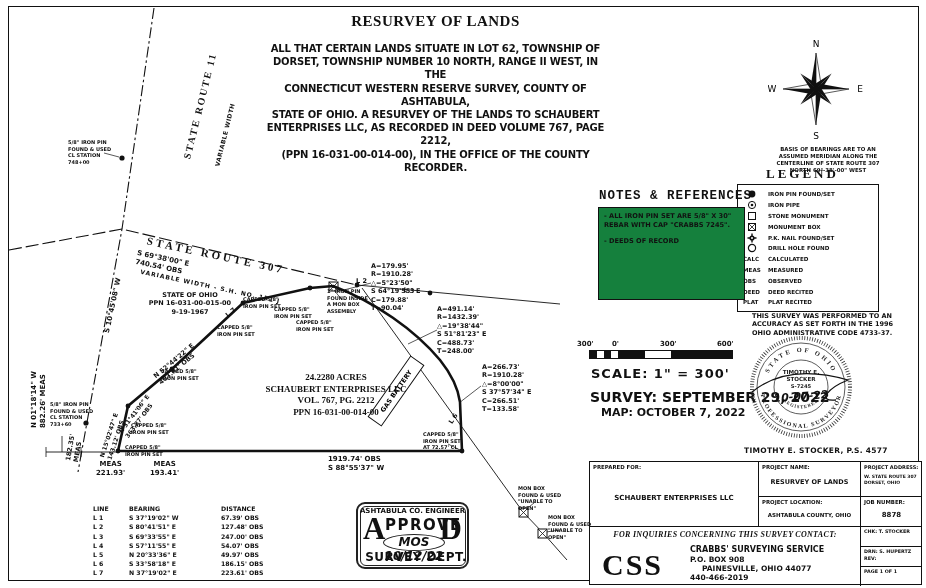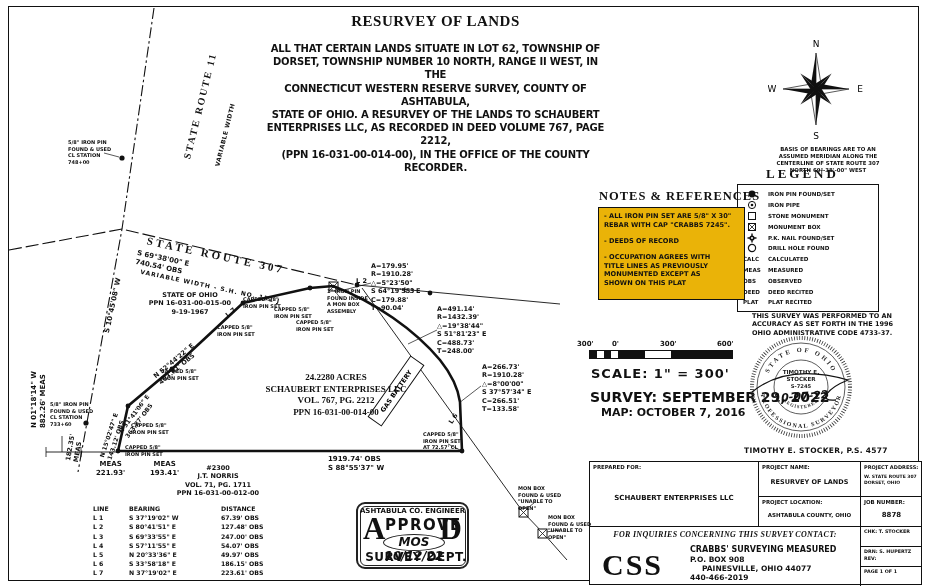--- a/index.html
+++ b/index.html
@@ -19,24 +19,24 @@
   .hdr-desc{font-size:10px;font-weight:bold;line-height:1.32;margin-top:12px;letter-spacing:-.2px;}
   
   .legend-title{position:absolute;left:766px;top:166px;font-family:"Liberation Serif",serif;
     font-weight:bold;font-size:13px;letter-spacing:3px;}
   .legend-box{position:absolute;left:737px;top:184px;width:142px;height:128px;border:1.2px solid #111;
     padding:4px 5px;box-sizing:border-box;background:#fff;}
   .lg-row{display:flex;align-items:center;height:10.8px;gap:7px;font-size:5.6px;font-weight:bold;}
   .lg-sym{width:18px;display:flex;justify-content:center;}
   .lg-key{width:18px;font-size:5.6px;font-weight:bold;text-align:left;}
   
-  .notes-title{position:absolute;left:599px;top:189px;font-family:Liberation Serif, serif;
+  .notes-title{position:absolute;left:599px;top:189px;font-family:Liberation Mono, monospace;
     font-weight:bold;font-size:12.5px;letter-spacing:1px;}
   .notes-box{position:absolute;left:598px;top:207px;width:147px;height:93px;border:1.2px solid #111;
-    padding:4px 5px;box-sizing:border-box;background:#eab308;}
+    padding:4px 5px;box-sizing:border-box;background:#15803d;}
   .notes-box p{margin:0 0 7px 0;font-size:6.6px;font-weight:bold;line-height:1.35;white-space:pre-line;}
   
   .scalebar{position:absolute;left:589px;top:350px;width:144px;height:9px;border:1px solid #111;
     display:flex;box-sizing:border-box;}
   .scalebar span{display:block;height:100%;}
   
   .itable{position:absolute;left:589px;top:461px;width:333px;height:124px;border:1.6px solid #111;
     box-sizing:border-box;background:#fff;}
   .cell{position:absolute;box-sizing:border-box;}
   .cell .cl{font-size:5.4px;font-weight:bold;position:absolute;left:3px;top:2px;}
@@ -245,24 +245,20 @@
       <span class="lg-key">PLAT</span>
       <span>PLAT RECITED</span>
       </div>
   </div>
 
   <div class="notes-title">NOTES &amp; REFERENCES</div>
   <div class="notes-box">
     <p>- ALL IRON PIN SET ARE 5/8" X 30"
 REBAR WITH CAP "CRABBS 7245".</p>
     <p>- DEEDS OF RECORD</p>
-    <p>- OCCUPATION AGREES WITH
-TITLE LINES AS PREVIOUSLY
-MONUMENTED EXCEPT AS
-SHOWN ON THIS PLAT</p>
   </div>
 
   <div class="lbl f65" style="left:752px;top:312px;width:172px">THIS SURVEY WAS PERFORMED TO AN
 ACCURACY AS SET FORTH IN THE 1996
 OHIO ADMINISTRATIVE CODE 4733-37.</div>
 
   <span class="lbl f7" style="left:577px;top:340px">300'</span>
   <span class="lbl f7" style="left:612px;top:340px">0'</span>
   <span class="lbl f7" style="left:660px;top:340px">300'</span>
   <span class="lbl f7" style="left:717px;top:340px">600'</span>
@@ -270,21 +266,21 @@
     <span style="width:7px;background:#111"></span>
     <span style="width:7px;background:#fff"></span>
     <span style="width:7px;background:#111"></span>
     <span style="width:7px;background:#fff"></span>
     <span style="width:26px;background:#111"></span>
     <span style="width:26px;background:#fff;border-left:1px solid #111"></span>
     <span style="flex:1;background:#111"></span>
   </div>
   <div class="lbl f13" style="left:591px;top:366px;letter-spacing:1px">SCALE:   1" = 300'</div>
   <div class="lbl f12" style="left:590px;top:388px">SURVEY: SEPTEMBER 29, 2022</div>
-  <div class="lbl f11" style="left:601px;top:406px">MAP: OCTOBER 7, 2016</div>
+  <div class="lbl f11" style="left:601px;top:406px">MAP: OCTOBER 7, 2022</div>
 
   <svg class="map-svg" style="left:744px;top:330px" width="115" height="115" viewBox="0 0 115 115">
     <defs>
       <path id="arcTop" d="M22,57 A35,35 0 0 1 92,57"></path>
       <path id="arcBottom" d="M16,57 A41,41 0 0 0 98,57"></path>
       <path id="arcReg" d="M36,66 A24,24 0 0 0 78,66"></path>
     </defs>
     <circle cx="57" cy="57" r="49" fill="none" stroke="#333" stroke-width="4" stroke-dasharray="0.8,1.8"></circle>
     <circle cx="57" cy="57" r="44" fill="none" stroke="#333" stroke-width="0.8"></circle>
     <circle cx="57" cy="57" r="27" fill="none" stroke="#333" stroke-width="0.8"></circle>
@@ -323,21 +319,21 @@
       <div class="lbl f45" style="left:3px;top:12px;position:absolute">W. STATE ROUTE 307
 DORSET, OHIO</div>
     </div>
     <div class="cell bl bt" style="left:270px;top:34px;width:62px;height:30px">
       <span class="cl">JOB NUMBER:</span>
       <div class="lbl f7 ctr" style="left:0;right:0;top:14px;position:absolute">8878</div>
     </div>
     <div class="cell bt" style="left:0;top:64px;width:270px;height:60px">
       <div class="lbl f8 serif ctr" style="left:0;right:0;top:3px;position:absolute;font-style:italic;letter-spacing:.3px">FOR INQUIRIES CONCERNING THIS SURVEY CONTACT:</div>
       <div class="lbl serif" style="left:12px;top:18px;position:absolute;font-size:30px;letter-spacing:2px">CSS</div>
-      <div class="lbl f8" style="left:100px;top:18px;position:absolute">CRABBS' SURVEYING MEASURED</div>
+      <div class="lbl f8" style="left:100px;top:18px;position:absolute">CRABBS' SURVEYING SERVICE</div>
       <div class="lbl f75" style="left:100px;top:28px;position:absolute">P.O. BOX 908</div>
       <div class="lbl f75" style="left:112px;top:37px;position:absolute">PAINESVILLE, OHIO 44077</div>
       <div class="lbl f75" style="left:100px;top:46px;position:absolute">440-466-2019</div>
     </div>
     <div class="cell bl bt" style="left:270px;top:64px;width:62px;height:20px">
       <span class="cl" style="font-size:4.8px">CHK: T. STOCKER</span>
     </div>
     <div class="cell bl bt" style="left:270px;top:84px;width:62px;height:20px">
       <div class="lbl" style="left:3px;top:2px;position:absolute;font-size:4.8px">DRN: S. HUPERTZ</div>
       <div class="lbl" style="left:3px;top:9px;position:absolute;font-size:4.8px">REV:</div>
@@ -399,24 +395,20 @@
   <div class="lbl f7 rot" style="left:138px;top:249px;transform:rotate(12deg)">S 69°38'00" E
 740.54' OBS</div>
   <div class="lbl f7 rot" style="left:103px;top:332px;transform:rotate(-78deg)">S 10°45'08" W</div>
   <div class="lbl f65 ctr" style="left:135px;top:291px;width:110px">STATE OF OHIO
 PPN 16-031-00-015-00
 9-19-1967</div>
   <div class="lbl f9 ctr serif" style="left:250px;top:372px;width:172px;line-height:1.3">24.2280 ACRES
 SCHAUBERT ENTERPRISES LLC
 VOL. 767, PG. 2212
 PPN 16-031-00-014-00</div>
-  <div class="lbl f65 ctr" style="left:172px;top:464px;width:92px">#2300
-J.T. NORRIS
-VOL. 71, PG. 1711
-PPN 16-031-00-012-00</div>
   <div class="lbl f7" style="left:328px;top:455px">1919.74' OBS
 S 88°55'37" W</div>
   <div class="lbl f7 ctr" style="left:96px;top:460px">MEAS
 221.93'</div>
   <div class="lbl f7 ctr" style="left:150px;top:460px">MEAS
 193.41'</div>
   <div class="lbl f7 rot" style="left:30px;top:428px;transform:rotate(-90deg)">N 01°18'14" W
 882.26' MEAS</div>
   <div class="lbl f65 rot" style="left:64px;top:460px;transform:rotate(-80deg)">182.35'
 MEAS</div>

